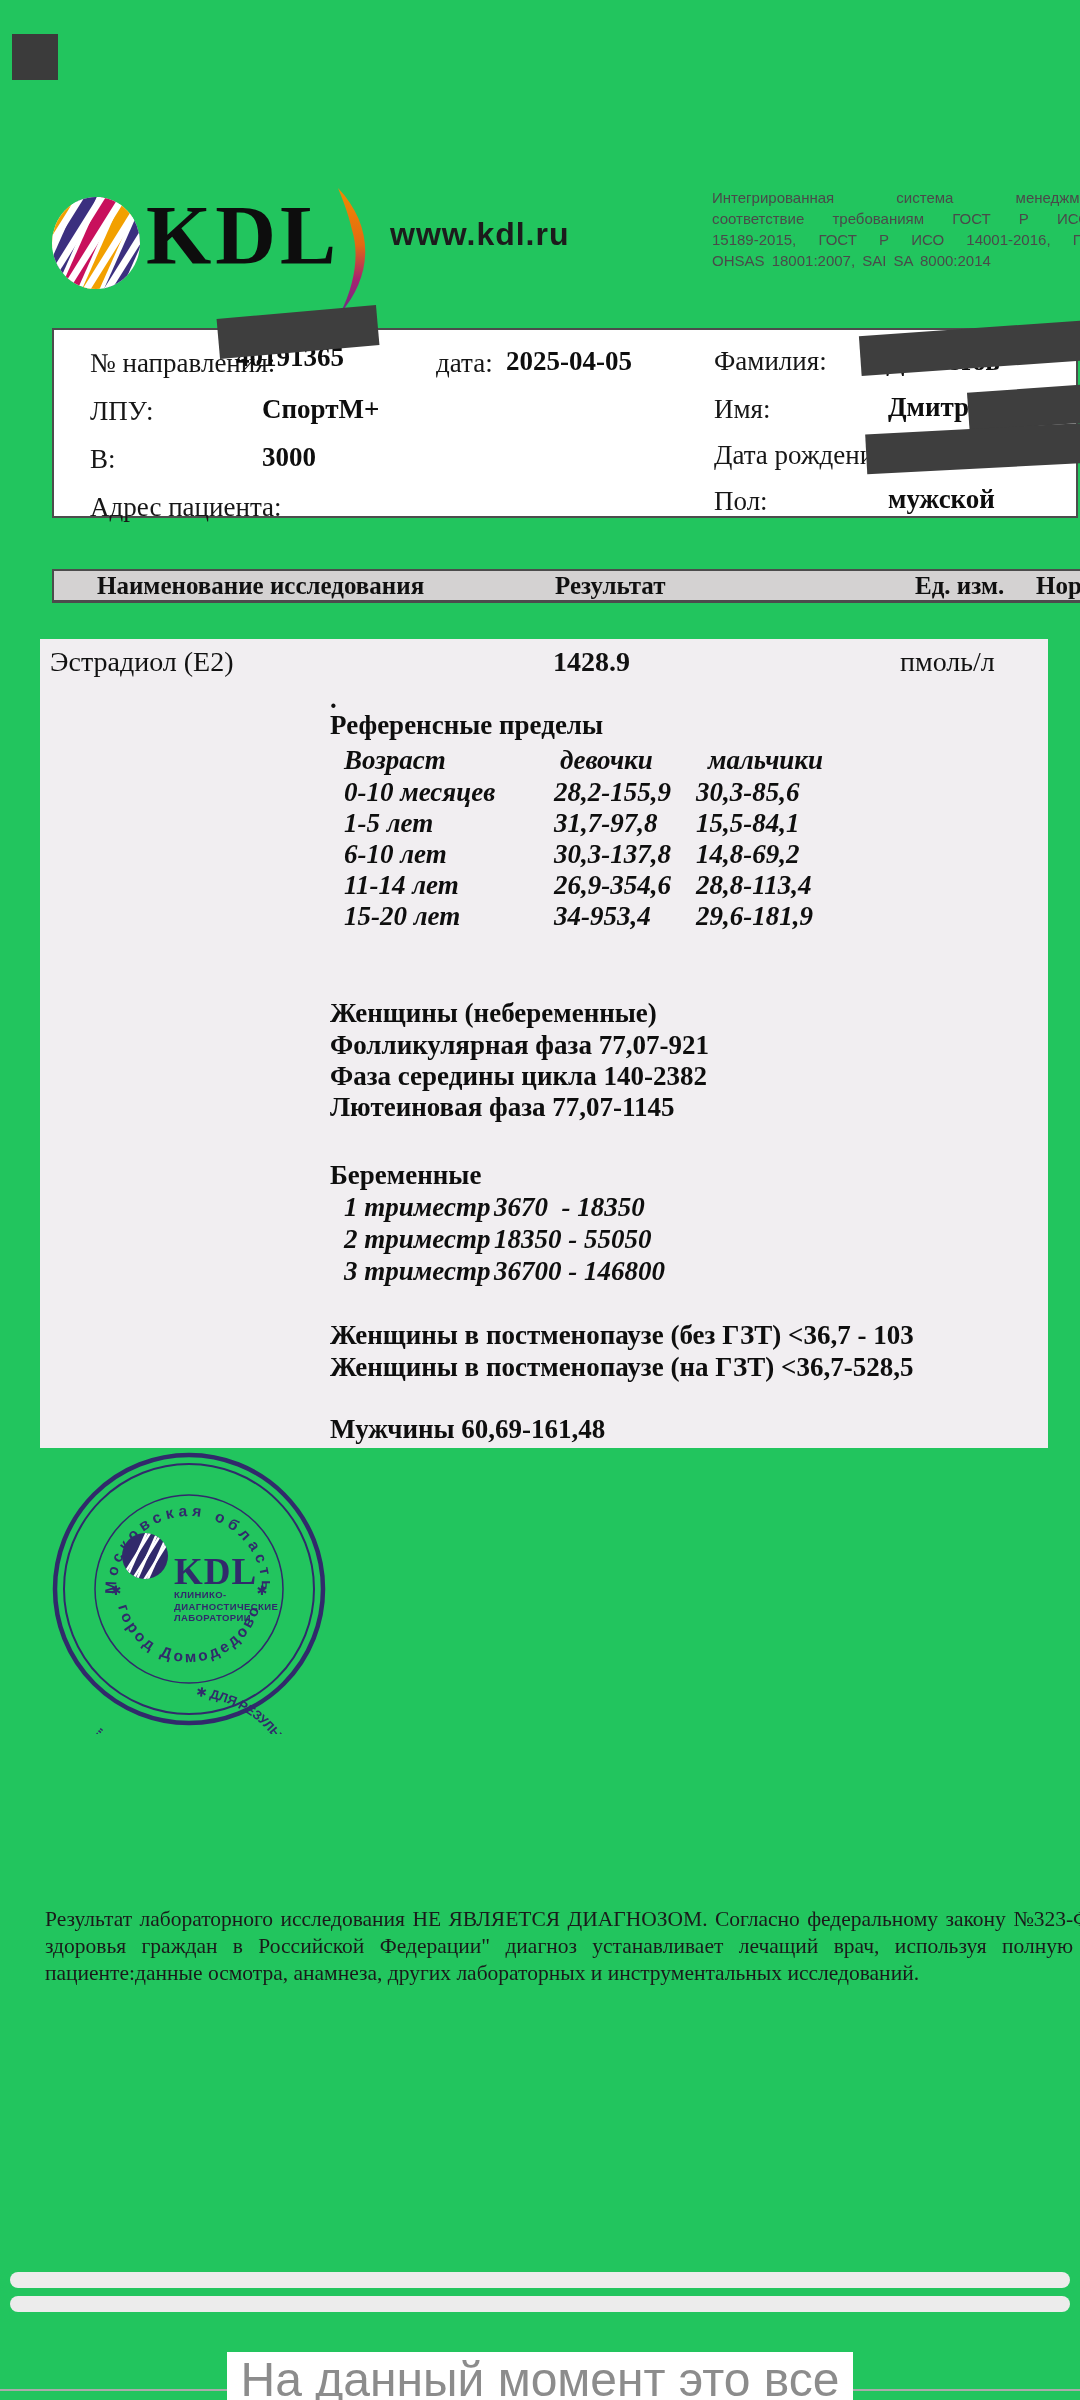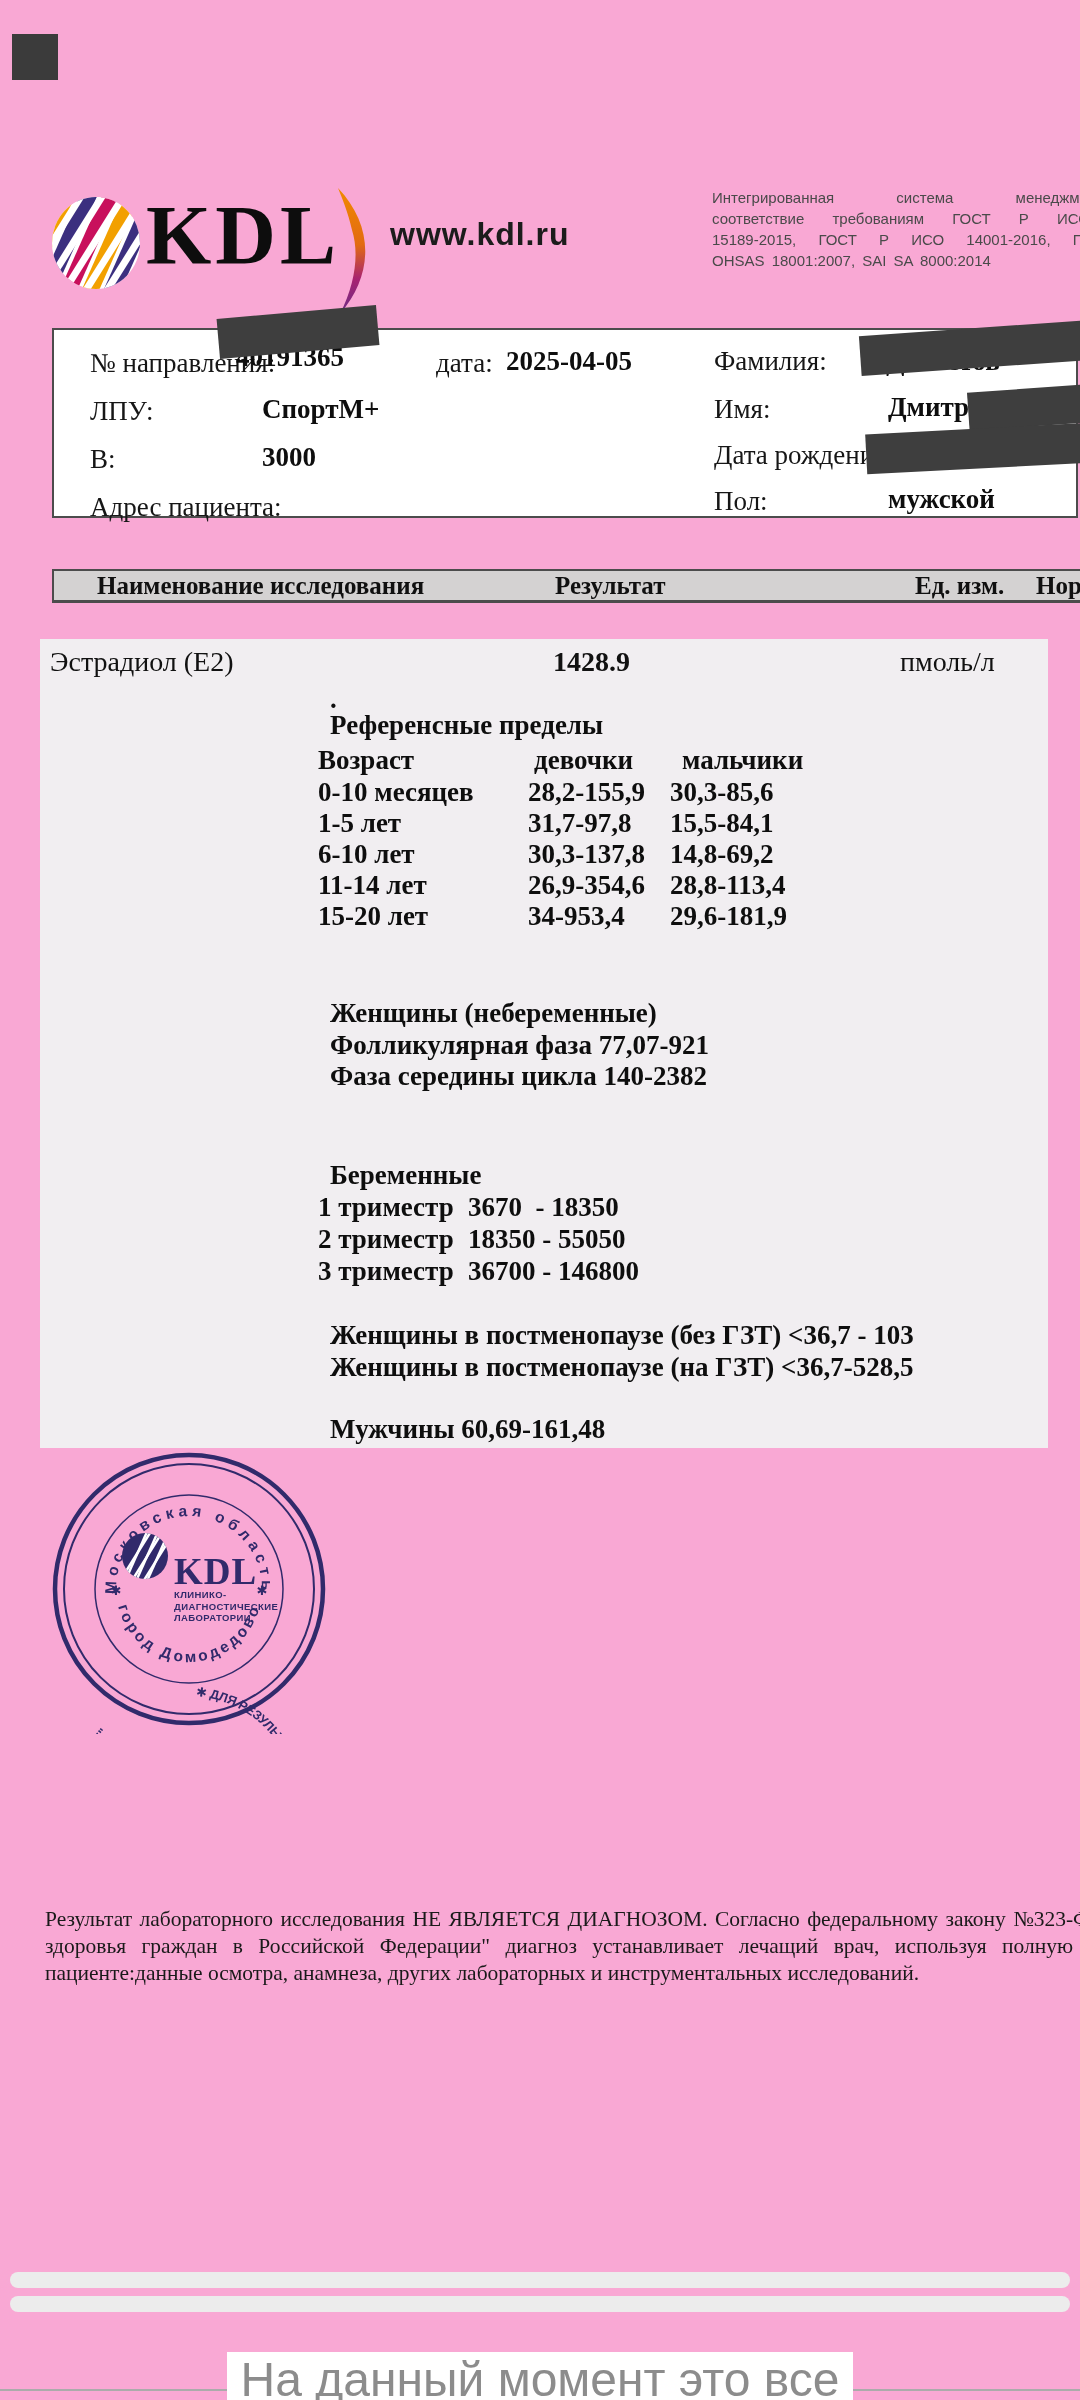--- a/index.html
+++ b/index.html
@@ -1,16 +1,16 @@
 <!DOCTYPE html>
 <html><head>
 <meta charset="utf-8">
 <style>
   html,body{margin:0;padding:0;background:#fff;}
-  #screen{position:relative;width:1080px;height:2400px;background:#f9a8d4;overflow:hidden;
+  #screen{position:relative;width:1080px;height:2400px;background:#22c55e;overflow:hidden;
           font-family:"Liberation Serif","DejaVu Serif",serif;color:#111;}
   .abs{position:absolute;}
   .sans{font-family:"Liberation Sans","DejaVu Sans",sans-serif;}
   .nowrap{white-space:nowrap;}
   .pre{white-space:pre;}
   
   .corner-square{left:12px;top:34px;width:46px;height:46px;background:#3b3b3b;}
   
   .brand-word{left:146px;top:194px;font-size:84px;font-weight:700;letter-spacing:4px;color:#0d0d0d;line-height:84px;}
   .site{left:390px;top:216px;font-size:32px;font-weight:700;color:#1c1c1c;letter-spacing:1px;}
@@ -27,21 +27,21 @@
   .redact{background:#3e3e3e;}
   
   .thead{left:52px;top:569px;width:1028px;height:34px;background:#d4d2d2;border-top:2px solid #4c4c4c;border-bottom:3px solid #4c4c4c;border-left:2px solid #4c4c4c;box-sizing:border-box;}
   .th{font-size:25px;font-weight:bold;color:#101010;top:572px;}
   .section-title{left:56px;top:636px;font-size:30px;font-weight:bold;}
   .grayblock{left:40px;top:639px;width:1008px;height:809px;background:#f1eef1;}
   .rowname{left:50px;top:646px;font-size:28px;}
   .rowresult{left:553px;top:646px;font-size:28px;font-weight:bold;}
   .rowunit{left:900px;top:646px;font-size:28px;}
   .ref{font-size:27px;font-weight:bold;color:#0e0e0e;}
-  .refrow{left:318px;width:620px;}
+  .refrow{left:344px;width:620px;font-style:italic;}
   .c2{position:absolute;left:210px;}
   .c3{position:absolute;left:352px;}
   .pv{position:absolute;left:150px;}
   
   .stamp{left:44px;top:1444px;}
   
   .disc{left:45px;top:1906px;font-size:21.5px;line-height:27px;color:#1a1a1a;}
   .disc div{white-space:nowrap;}
   .disc .d1{word-spacing:2px;}
   .disc .d2{word-spacing:10px;}
@@ -178,20 +178,21 @@
   </div>
   <div class="abs ref refrow" style="top:901px">
     <span>15-20 лет</span>
     <span class="c2">34-953,4</span>
     <span class="c3">29,6-181,9</span>
   </div>
 
   <div class="abs ref nowrap" style="left:330px;top:998px">Женщины (небеременные)</div>
   <div class="abs ref nowrap" style="left:330px;top:1030px">Фолликулярная фаза 77,07-921</div>
   <div class="abs ref nowrap" style="left:330px;top:1061px">Фаза середины цикла 140-2382</div>
+  <div class="abs ref nowrap" style="left:330px;top:1092px">Лютеиновая фаза 77,07-1145</div>
 
   <div class="abs ref nowrap" style="left:330px;top:1160px">Беременные</div>
   <div class="abs ref refrow" style="top:1192px">
     <span>1 триместр</span>
     <span class="pv pre">3670  - 18350</span>
   </div>
   <div class="abs ref refrow" style="top:1224px">
     <span>2 триместр</span>
     <span class="pv pre">18350 - 55050</span>
   </div>

